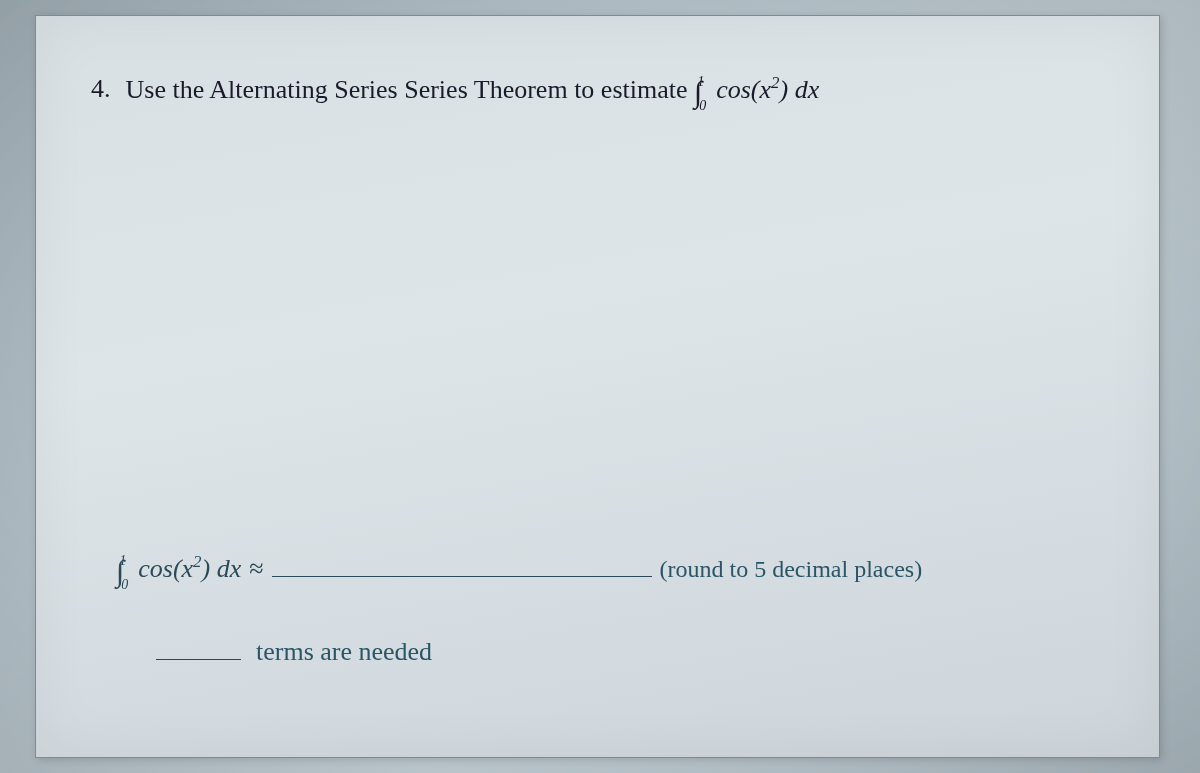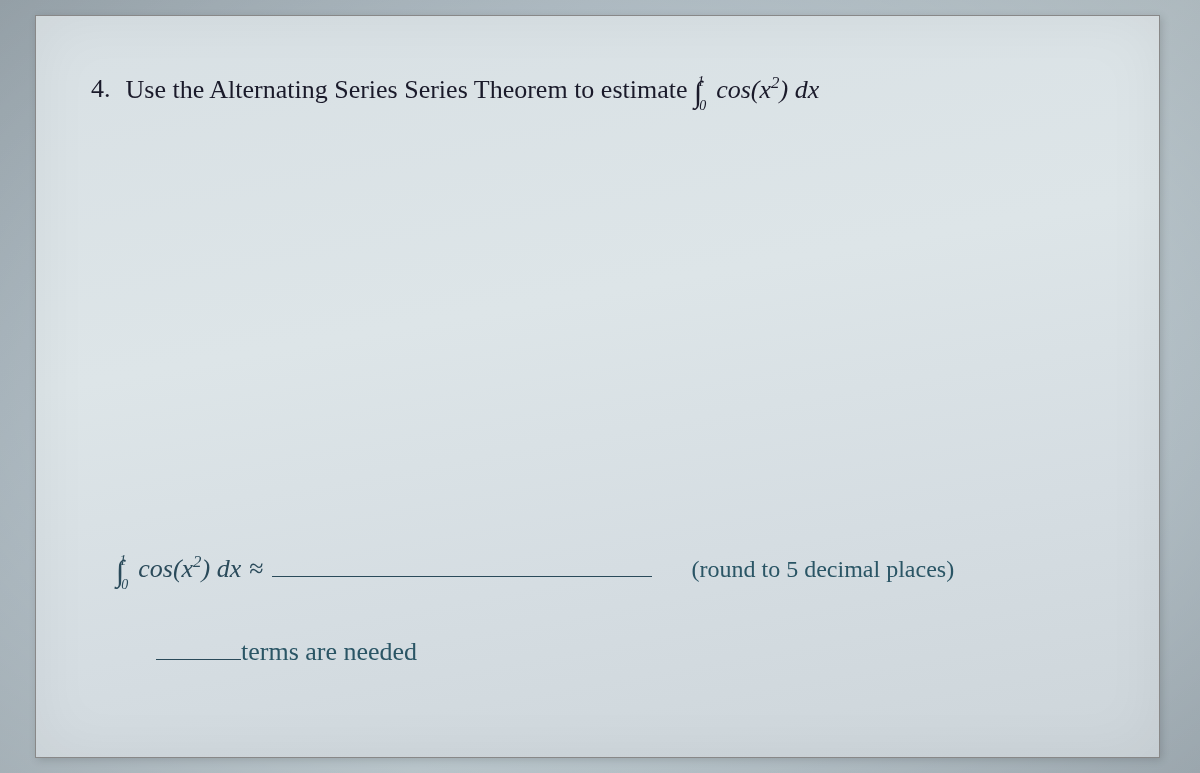--- a/index.html
+++ b/index.html
@@ -82,25 +82,25 @@
       display: inline-block;
       border-bottom: 1.5px solid #2a4a5a;
       height: 1em;
     }
     .blank1 {
       width: 380px;
     }
     .ans-note {
       color: #2a5565;
       font-size: 24px;
-      margin-left: 32px;
     }
     .ans-row2 {
       display: flex;
       align-items: baseline;
+      gap: 15px;
       font-size: 26px;
       margin-left: 40px;
     }
     .blank2 {
       width: 85px;
     }
     .terms-text {
       color: #2a5565;
     }
     .vignette {

